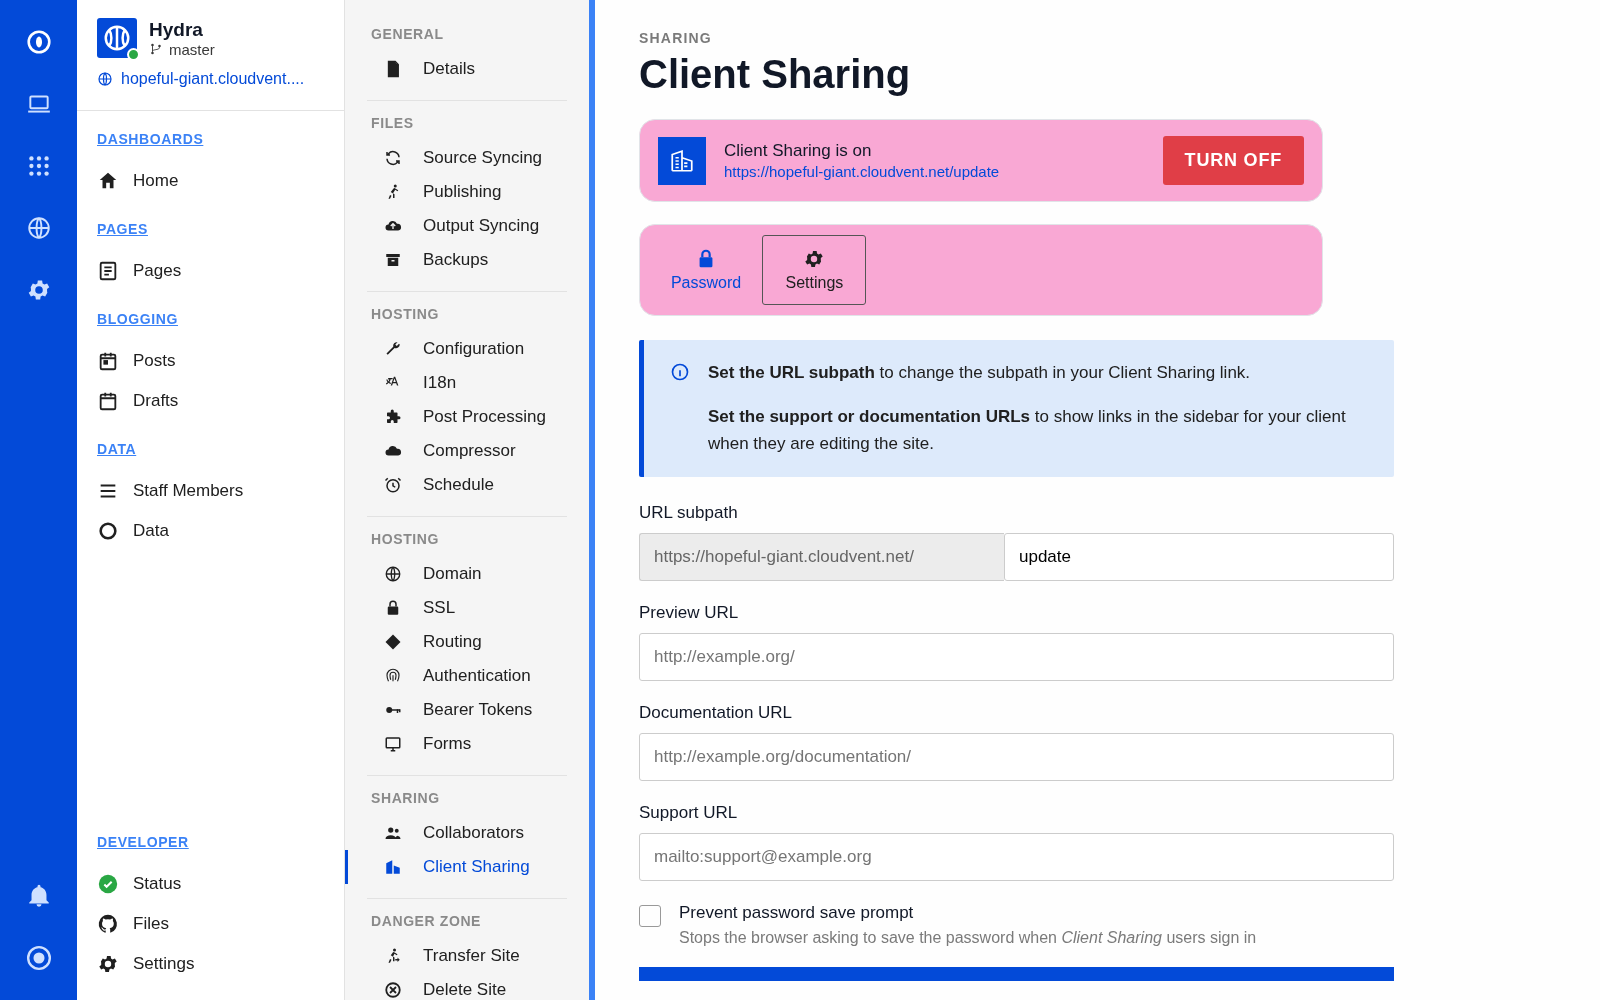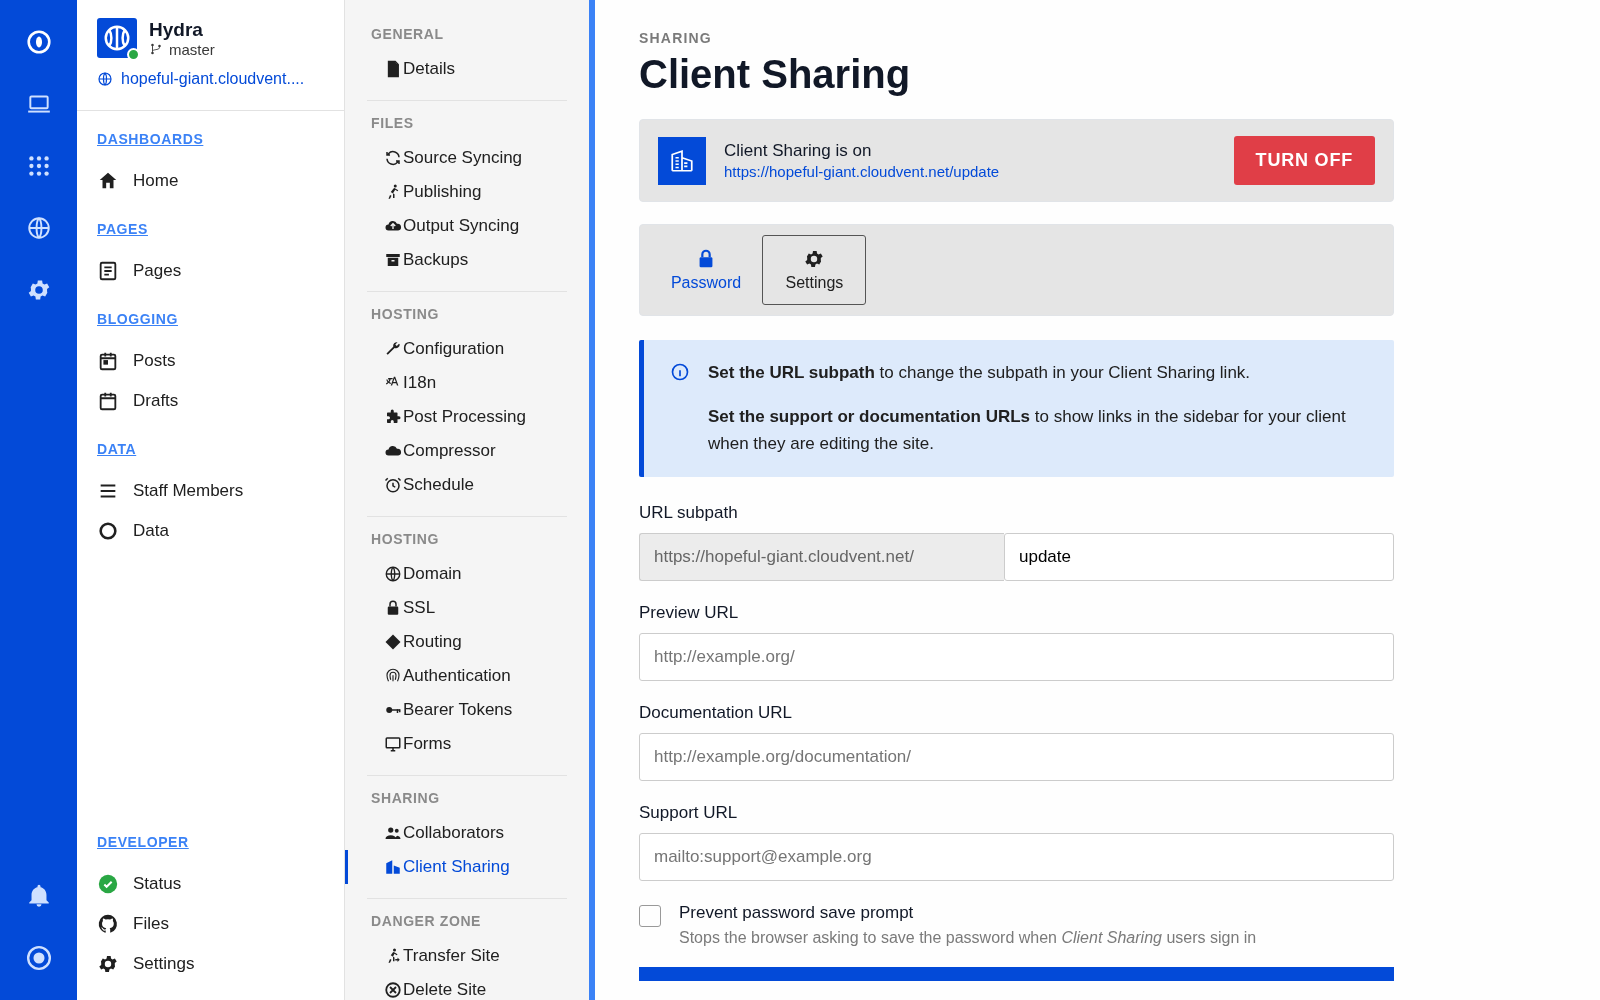--- a/index.html
+++ b/index.html
@@ -33,32 +33,32 @@
   .s1-section-label { font-size:14px; font-weight:700; color:#3b82f6; letter-spacing:0.6px; margin-bottom:14px;text-decoration:underline;}
   .s1-item { display:flex; align-items:center; gap:14px; padding:9px 0; cursor:pointer; color:#202020; }
   .s1-item .ic { width:22px; height:22px; display:flex; align-items:center; justify-content:center; }
   .s1-item .ic svg { width:22px; height:22px; }
   .s1-item.active { background:#fff; position:relative;}
   .side1 .spacer { flex:1; }
 
   
   .side2 { width:250px; background:#f5f5f5; border-right:6px solid #3b82f6; padding: 26px 0px 10px 0px; overflow-y:auto;}
   .s2-section-label { font-size:14px; font-weight:700; color:#8A8A8A; letter-spacing:0.6px; padding:0 26px; margin-bottom:10px;}
-  .s2-item { display:flex; align-items:center; gap:0; padding:7px 0 7px 38px; cursor:pointer; color:#202020; font-size:17px;}
+  .s2-item { display:flex; align-items:center; gap:20px; padding:7px 0 7px 38px; cursor:pointer; color:#202020; font-size:17px;}
   .s2-item .ic { width:20px; height:20px; display:flex; align-items:center; justify-content:center;}
   .s2-item .ic svg { width:18px; height:18px; }
   .s2-item.active { color:#034AD8; border-left:3px solid #034AD8; padding-left:35px;}
   .s2-divider { border:none; border-top:1px solid #e2e2e2; margin:14px 22px; }
 
   
   .main { flex:1; background:#fefefe; padding:30px 44px; overflow-y:auto; }
   .eyebrow { font-size:14px; font-weight:700; letter-spacing:1.2px; color:#7a7a7a; margin-bottom:6px;}
   h1.page-title { font-size:40px; font-weight:800; margin-bottom:22px; }
 
-  .panel { border:1px solid #e1e4e8; border-radius:4px; background:#e5e5e5; width:755px;}
+  .panel { border:1px solid #e1e4e8; border-radius:16px; background:#f9a8d4; width:684px;}
   .status-panel { display:flex; align-items:center; padding:16px 18px; gap:18px;}
   .status-icon { width:48px; height:48px; background:#034AD8; display:flex; align-items:center; justify-content:center;}
   .status-icon svg { width:26px; height:26px; color:#fff;}
   .status-text .line1{ font-size:17px; }
   .status-text .line2{ color:#034AD8; font-size:15px; margin-top:2px;}
   .status-spacer{flex:1;}
   .btn-danger{ background:#e03e47; color:#fff; border:none; padding:14px 22px; font-size:18px; font-weight:700; letter-spacing:0.8px; border-radius:3px; cursor:pointer;}
 
   .tabs-panel{ margin-top:22px; padding:10px 14px;}
   .tab { display:inline-flex; flex-direction:column; align-items:center; justify-content:center; width:104px; height:70px; border:1px solid transparent; border-radius:3px; cursor:pointer; gap:4px;}

